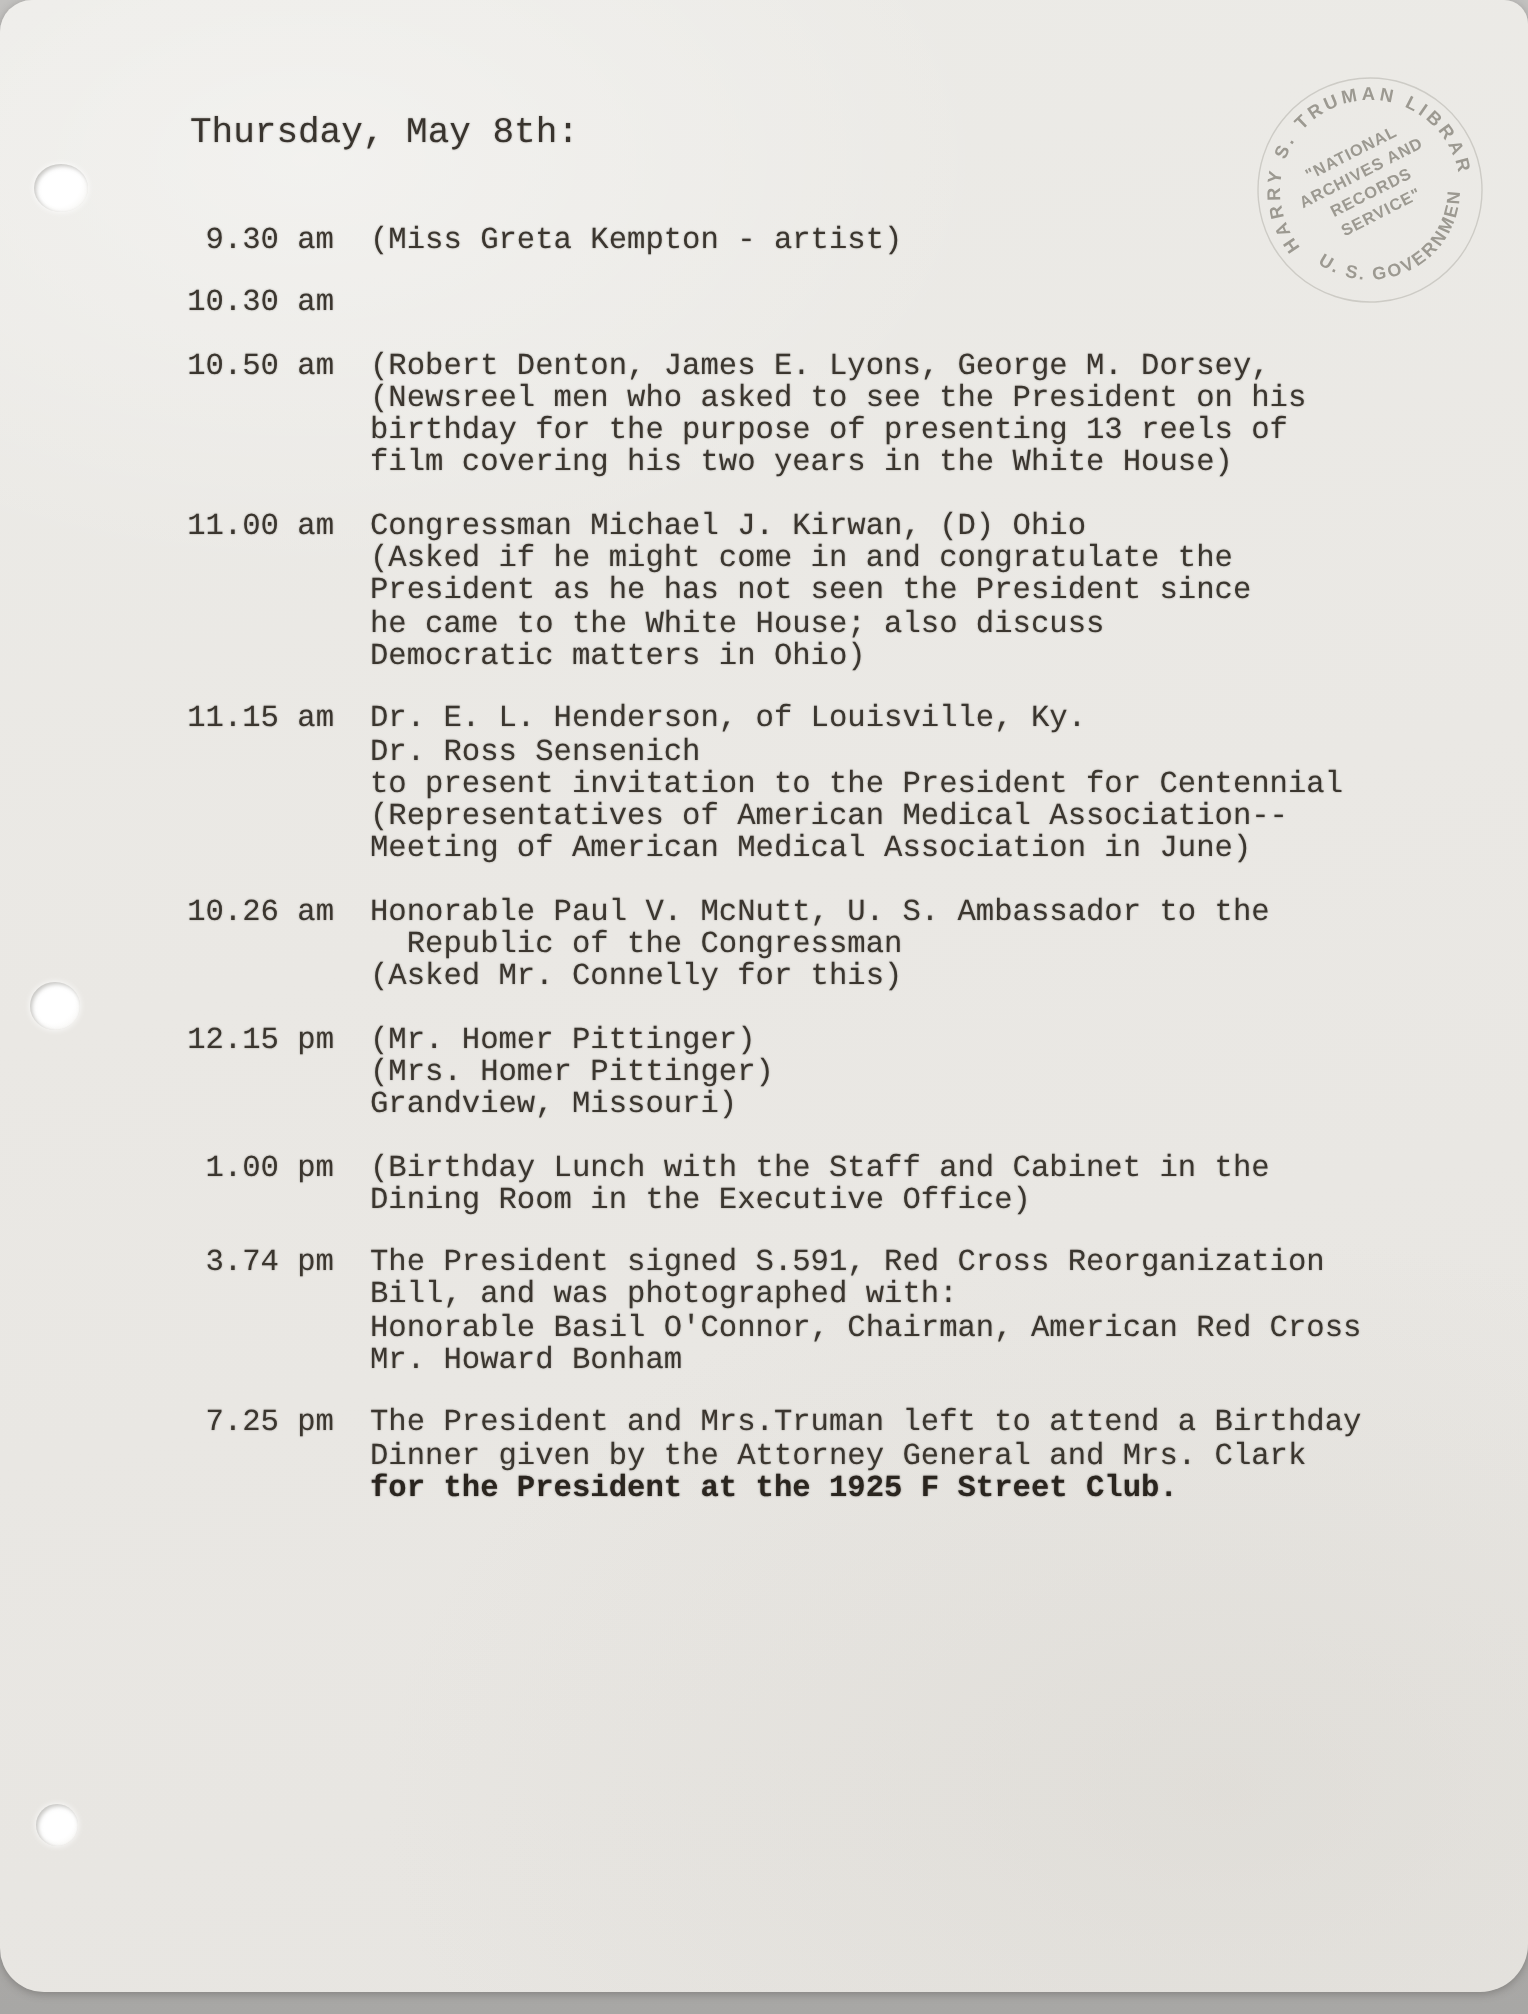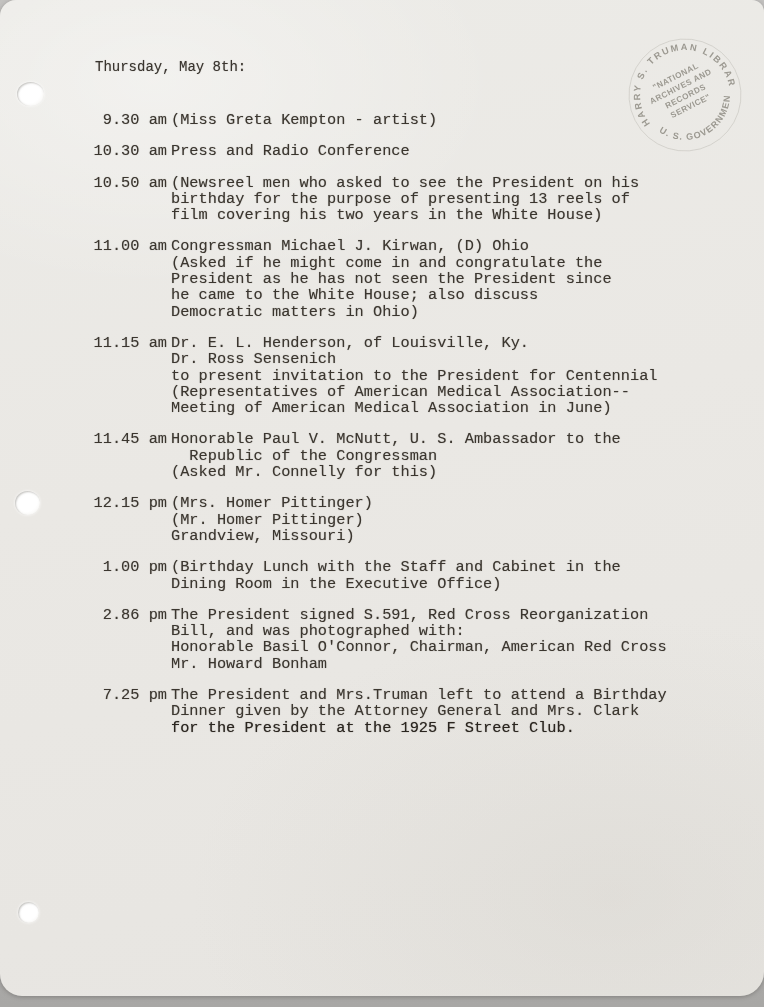--- a/index.html
+++ b/index.html
@@ -36,44 +36,44 @@
     position: absolute; left: 620px; top: 30px;
     opacity: 0.82;
   }
   .stamp text {
     font-family: "Liberation Sans", sans-serif;
     fill: #8b887f;
   }
 
   .doc-title {
     position: absolute; left: 95px; top: 59px;
-    font-size: 14px; line-height: 16.3px;
+    font-size: 18px; line-height: 16.3px;
     color: #39342e;
     text-shadow: 0 0 1px rgba(55,50,44,0.45);
     white-space: pre;
   }
   .entries {
     position: absolute; left: 0; top: 112px; width: 760px;
     color: #3b362f;
     font-size: 15.3px; line-height: 16.3px;
     text-shadow: 0 0 1px rgba(55,50,44,0.42);
   }
   .entry {
     display: flex; align-items: flex-start;
     margin-bottom: 15px;
   }
   .entry .time {
     flex: 0 0 167px;
     text-align: right;
     white-space: pre;
   }
-  .entry .lines { margin-left: 4px; }
+  .entry .lines { margin-left: 18px; }
   .line { white-space: pre; }
   .line.bold {
-    font-weight: normal;
+    font-weight: bold;
     color: #2a251f;
     text-shadow: 0 0 1px rgba(42,37,31,0.6);
   }
 </style>
 </head>
 <body>
 
 <div class="page">
 
   <div class="hole hole-1"></div>
@@ -107,28 +107,26 @@
   <div class="entries" id="entries">
   <div class="entry">
     <div class="time">9.30 am</div>
     <div class="lines">
           <div class="line">(Miss Greta Kempton - artist)</div>
         </div>
   </div>
 
   <div class="entry">
     <div class="time">10.30 am</div>
-    <div class="lines">
-          <div class="line">Press and Radio Conference</div>
-        </div>
   </div>
 
   <div class="entry">
     <div class="time">10.50 am</div>
     <div class="lines">
+          <div class="line">(Robert Denton, James E. Lyons, George M. Dorsey,</div>
           <div class="line">(Newsreel men who asked to see the President on his</div>
           <div class="line">birthday for the purpose of presenting 13 reels of</div>
           <div class="line">film covering his two years in the White House)</div>
         </div>
   </div>
 
   <div class="entry">
     <div class="time">11.00 am</div>
     <div class="lines">
           <div class="line">Congressman Michael J. Kirwan, (D) Ohio</div>
@@ -145,47 +143,47 @@
           <div class="line">Dr. E. L. Henderson, of Louisville, Ky.</div>
           <div class="line">Dr. Ross Sensenich</div>
           <div class="line">to present invitation to the President for Centennial</div>
           <div class="line">(Representatives of American Medical Association--</div>
           <div class="line">Meeting of American Medical Association in June)</div>
         </div>
   </div>
 
 
   <div class="entry">
-    <div class="time">11.45 am</div>
+    <div class="time">10.26 am</div>
     <div class="lines">
           <div class="line">Honorable Paul V. McNutt, U. S. Ambassador to the</div>
           <div class="line">  Republic of the Congressman</div>
           <div class="line">(Asked Mr. Connelly for this)</div>
         </div>
   </div>
 
   <div class="entry">
     <div class="time">12.15 pm</div>
     <div class="lines">
+          <div class="line">(Mr. Homer Pittinger)</div>
           <div class="line">(Mrs. Homer Pittinger)</div>
-          <div class="line">(Mr. Homer Pittinger)</div>
           <div class="line">Grandview, Missouri)</div>
         </div>
   </div>
 
   <div class="entry">
     <div class="time">1.00 pm</div>
     <div class="lines">
           <div class="line">(Birthday Lunch with the Staff and Cabinet in the</div>
           <div class="line">Dining Room in the Executive Office)</div>
         </div>
   </div>
 
   <div class="entry">
-    <div class="time">2.86 pm</div>
+    <div class="time">3.74 pm</div>
     <div class="lines">
           <div class="line">The President signed S.591, Red Cross Reorganization</div>
           <div class="line">Bill, and was photographed with:</div>
           <div class="line">Honorable Basil O'Connor, Chairman, American Red Cross</div>
           <div class="line">Mr. Howard Bonham</div>
         </div>
   </div>
 
   <div class="entry">
     <div class="time">7.25 pm</div>

